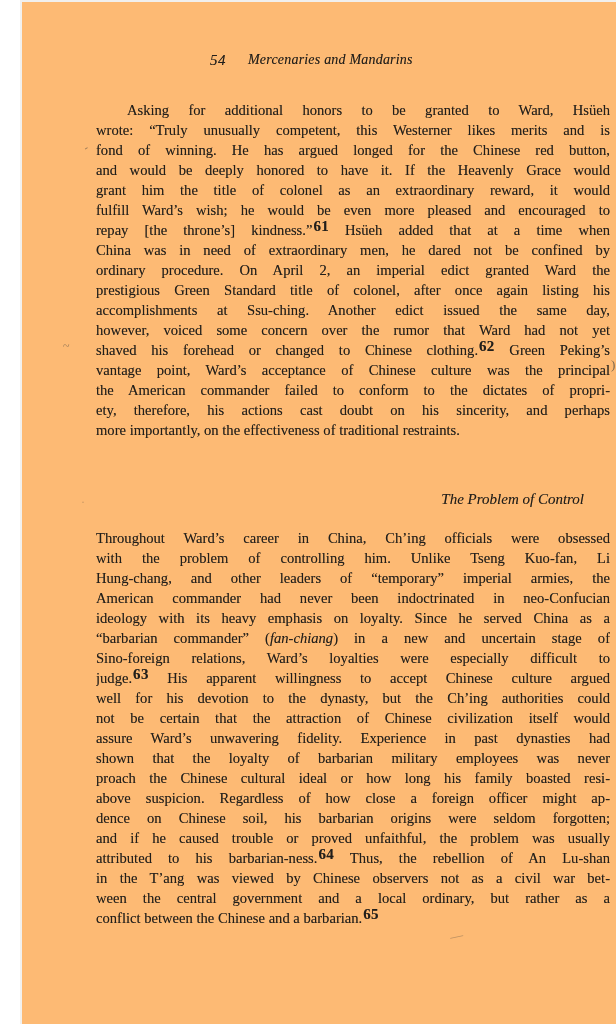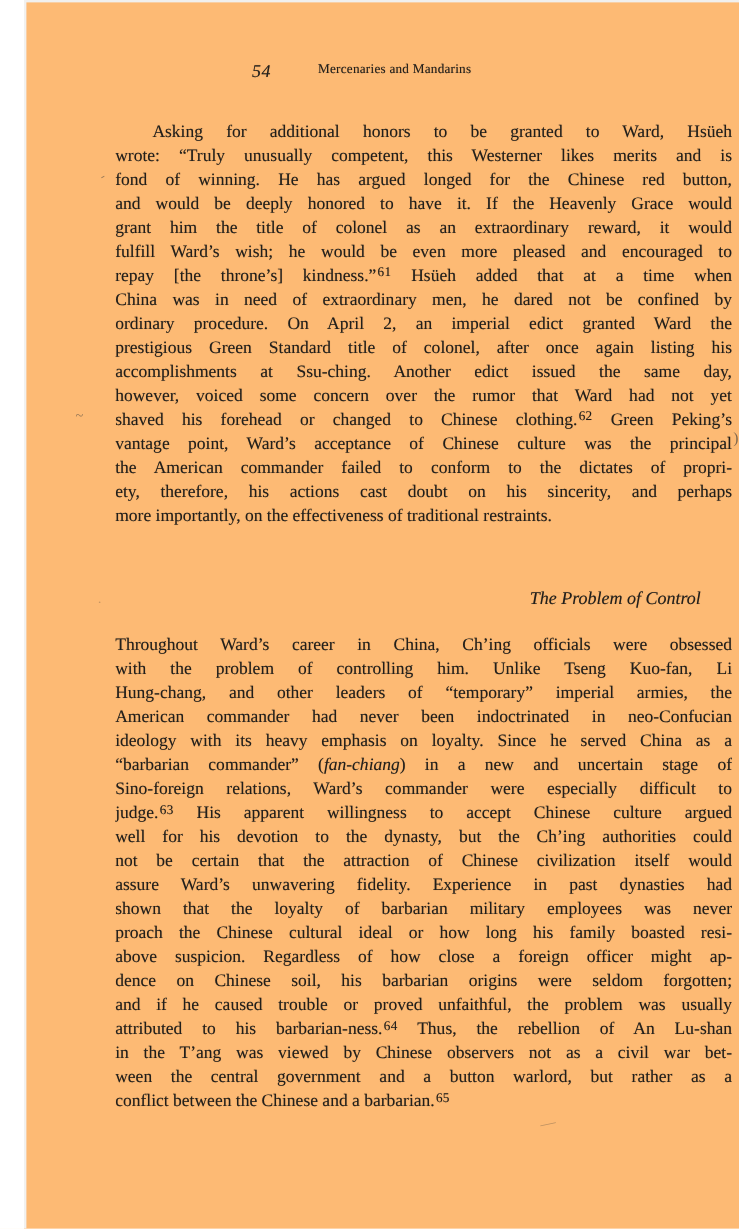--- a/index.html
+++ b/index.html
@@ -5,31 +5,31 @@
   html,body{margin:0;padding:0;background:#ffffff;}
   .page{
     position:relative;width:616px;height:1024px;background:#fdba74;
     font-family:"Liberation Serif","DejaVu Serif",serif;color:#221f1b;
     overflow:hidden;text-shadow:0 0 0.6px rgba(34,30,24,0.45);margin-left:20px;
   }
   .page::before{content:"";position:absolute;top:0;left:0;right:0;height:2px;background:#f1f0ee;}
   .page::after{content:"";position:absolute;top:0;left:0;bottom:0;width:2px;background:#f2f1ef;}
   .running-header{position:absolute;top:52px;left:0;width:616px;height:22px;}
   .pagenum{position:absolute;left:190px;top:0;font-size:15px;font-style:italic;letter-spacing:0.5px;}
-  .runtitle{position:absolute;left:245px;top:0;font-size:11px;letter-spacing:0.2px;}
+  .runtitle{position:absolute;left:228px;top:0;font-size:14px;font-style:italic;letter-spacing:0.2px;}
   .para{position:absolute;left:76px;width:514px;}
   .para-0{top:100px;}
   .para-1{top:528px;}
   .line{
     height:20px;line-height:20px;font-size:14.6px;
     text-align:justify;text-align-last:justify;overflow:hidden;
   }
   .line-left{text-align-last:left;}
   .line-indent{text-indent:31px;}
-  .seg-sup{font-size:11px;position:relative;top:-4.5px;font-weight:400;letter-spacing:0.3px;margin-left:1px;}
+  .seg-sup{font-size:15px;position:relative;top:-4.5px;font-weight:700;letter-spacing:0.3px;margin-left:1px;}
   .seg-italic{font-style:italic;}
   .section-heading{
     position:absolute;top:489px;left:76px;width:514px;margin:0;
     text-align:right;font-style:italic;font-weight:400;font-size:15px;line-height:20px;
     transform:translateX(-26px);
   }
   .margin-mark{position:absolute;color:#4a463f;text-shadow:none;line-height:1;}
 </style>
 </head>
 <body>
@@ -63,33 +63,33 @@
 
   <h2 class="section-heading">The Problem of Control</h2>
 
   <section class="para para-1" id="para-1">
       <div class="line"><span>Throughout Ward’s career in China, Ch’ing officials were obsessed</span></div>
       <div class="line"><span>with the problem of controlling him. Unlike Tseng Kuo-fan, Li</span></div>
       <div class="line"><span>Hung-chang, and other leaders of “temporary” imperial armies, the</span></div>
       <div class="line"><span>American commander had never been indoctrinated in neo-Confucian</span></div>
       <div class="line"><span>ideology with its heavy emphasis on loyalty. Since he served China as a</span></div>
       <div class="line"><span>“barbarian commander” (</span><span class="seg-italic">fan-chiang</span><span>) in a new and uncertain stage of</span></div>
-      <div class="line"><span>Sino-foreign relations, Ward’s commander were especially difficult to</span></div>
+      <div class="line"><span>Sino-foreign relations, Ward’s loyalties were especially difficult to</span></div>
       <div class="line"><span>judge.</span><span class="seg-sup">63</span><span> His apparent willingness to accept Chinese culture argued</span></div>
       <div class="line"><span>well for his devotion to the dynasty, but the Ch’ing authorities could</span></div>
       <div class="line"><span>not be certain that the attraction of Chinese civilization itself would</span></div>
       <div class="line"><span>assure Ward’s unwavering fidelity. Experience in past dynasties had</span></div>
       <div class="line"><span>shown that the loyalty of barbarian military employees was never</span></div>
       <div class="line"><span>proach the Chinese cultural ideal or how long his family boasted resi-</span></div>
       <div class="line"><span>above suspicion. Regardless of how close a foreign officer might ap-</span></div>
       <div class="line"><span>dence on Chinese soil, his barbarian origins were seldom forgotten;</span></div>
       <div class="line"><span>and if he caused trouble or proved unfaithful, the problem was usually</span></div>
       <div class="line"><span>attributed to his barbarian-ness.</span><span class="seg-sup">64</span><span> Thus, the rebellion of An Lu-shan</span></div>
       <div class="line"><span>in the T’ang was viewed by Chinese observers not as a civil war bet-</span></div>
-      <div class="line"><span>ween the central government and a button warlord, but rather as a</span></div>
+      <div class="line"><span>ween the central government and a local ordinary, but rather as a</span></div>
       <div class="line line-left"><span>conflict between the Chinese and a barbarian.</span><span class="seg-sup">65</span></div>
     </section>
 
   <div id="marks">
       <span class="margin-mark" style="left: 64px; top: 142px; font-size: 11px; opacity: 0.55; transform: rotate(-30deg);">-</span>
       <span class="margin-mark" style="left: 43px; top: 340px; font-size: 12px; opacity: 0.55; transform: rotate(0deg);">~</span>
       <span class="margin-mark" style="left: 591px; top: 358px; font-size: 13px; opacity: 0.7; transform: rotate(0deg);">)</span>
       <span class="margin-mark" style="left: 61px; top: 496px; font-size: 12px; opacity: 0.3; transform: rotate(0deg);">·</span>
       <span class="margin-mark" style="left: 430px; top: 929px; font-size: 13px; opacity: 0.35; transform: rotate(-12deg);">—</span>
     </div>

